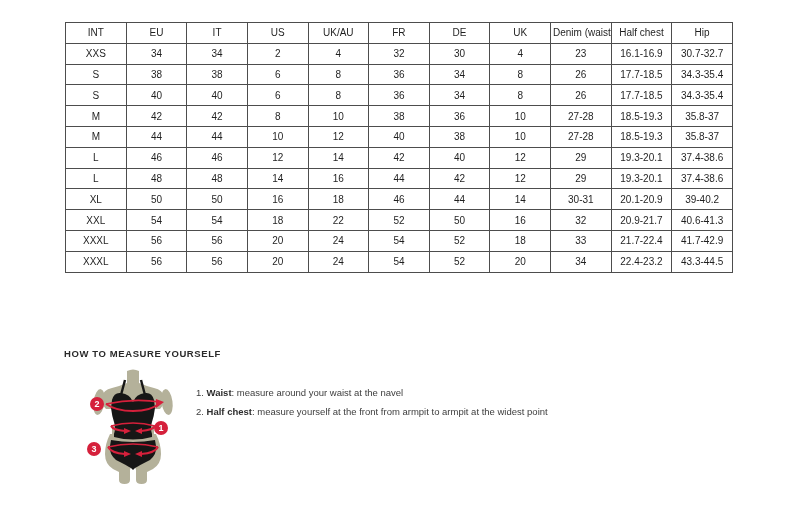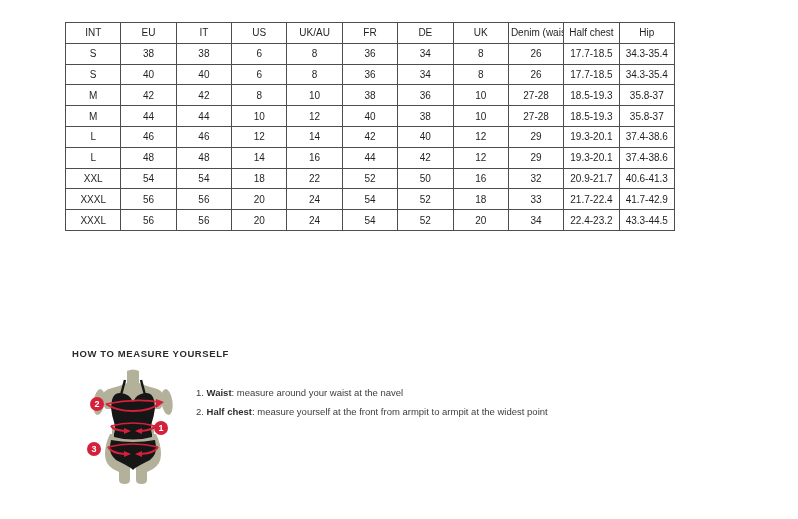--- a/index.html
+++ b/index.html
@@ -2,36 +2,36 @@
 <html><head>
 <meta charset="utf-8">
 <style>
   * { margin:0; padding:0; box-sizing:border-box; }
   html,body { width:798px; height:519px; background:#ffffff; overflow:hidden;
               font-family:"Liberation Sans", sans-serif; }
   #page { position:relative; width:798px; height:519px; background:#fff; }
 
   
   table.size-chart {
-    position:absolute; left:65px; top:22px; width:610px;
+    position:absolute; left:65px; top:22px; width:668px;
     border-collapse:collapse; table-layout:fixed;
   }
   table.size-chart th, table.size-chart td {
     border:1px solid #4d4d4d;
     height:20.8px;
     padding:0 2px;
     text-align:center; vertical-align:middle;
     font-size:10px; font-weight:400; color:#1f1f1f;
     white-space:nowrap; overflow:hidden;
   }
   table.size-chart { border:1px solid #363636; }
 
   
   .howto-title {
-    position:absolute; left:72px; top:348px;
+    position:absolute; left:64px; top:348px;
     font-size:9.5px; font-weight:bold; letter-spacing:0.6px; color:#2b2b2b;
   }
   .steps {
     position:absolute; left:177px; top:388px; list-style:none;
     font-size:9.5px; color:#3d3d3d;margin-left:19px;
   }
   .steps li { margin-bottom:8.5px; line-height:10px; }
   .steps .step-label { font-weight:bold; color:#2e2e2e; }
 
   .figure-wrap { position:absolute; left:80px; top:368px; width:110px; height:118px; }
@@ -52,20 +52,33 @@
           <th>FR</th>
           <th>DE</th>
           <th>UK</th>
           <th>Denim (waist)</th>
           <th>Half chest</th>
           <th>Hip</th>
         </tr>
       </thead>
     <tbody>
         <tr>
+          <td>XXS</td>
+          <td>34</td>
+          <td>34</td>
+          <td>2</td>
+          <td>4</td>
+          <td>32</td>
+          <td>30</td>
+          <td>4</td>
+          <td>23</td>
+          <td>16.1-16.9</td>
+          <td>30.7-32.7</td>
+        </tr>
+        <tr>
           <td>S</td>
           <td>38</td>
           <td>38</td>
           <td>6</td>
           <td>8</td>
           <td>36</td>
           <td>34</td>
           <td>8</td>
           <td>26</td>
           <td>17.7-18.5</td>
@@ -128,20 +141,33 @@
           <td>48</td>
           <td>48</td>
           <td>14</td>
           <td>16</td>
           <td>44</td>
           <td>42</td>
           <td>12</td>
           <td>29</td>
           <td>19.3-20.1</td>
           <td>37.4-38.6</td>
+        </tr>
+        <tr>
+          <td>XL</td>
+          <td>50</td>
+          <td>50</td>
+          <td>16</td>
+          <td>18</td>
+          <td>46</td>
+          <td>44</td>
+          <td>14</td>
+          <td>30-31</td>
+          <td>20.1-20.9</td>
+          <td>39-40.2</td>
         </tr>
         <tr>
           <td>XXL</td>
           <td>54</td>
           <td>54</td>
           <td>18</td>
           <td>22</td>
           <td>52</td>
           <td>50</td>
           <td>16</td>

